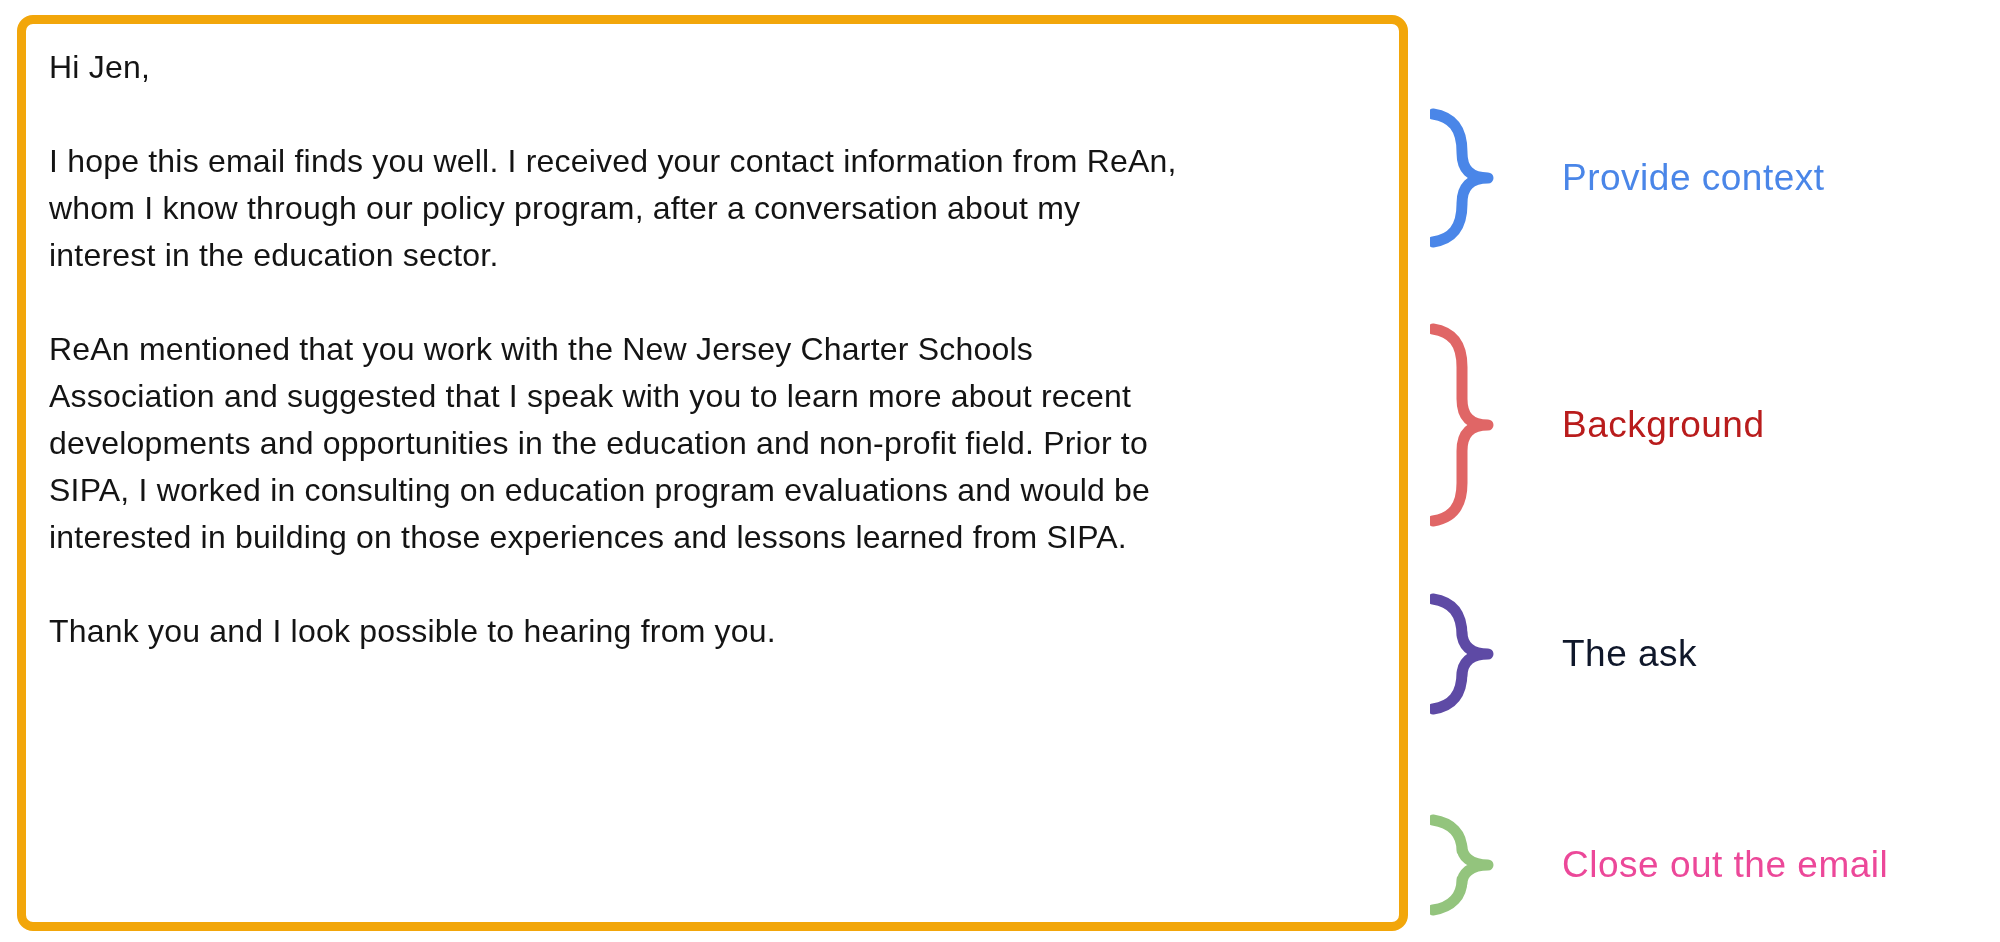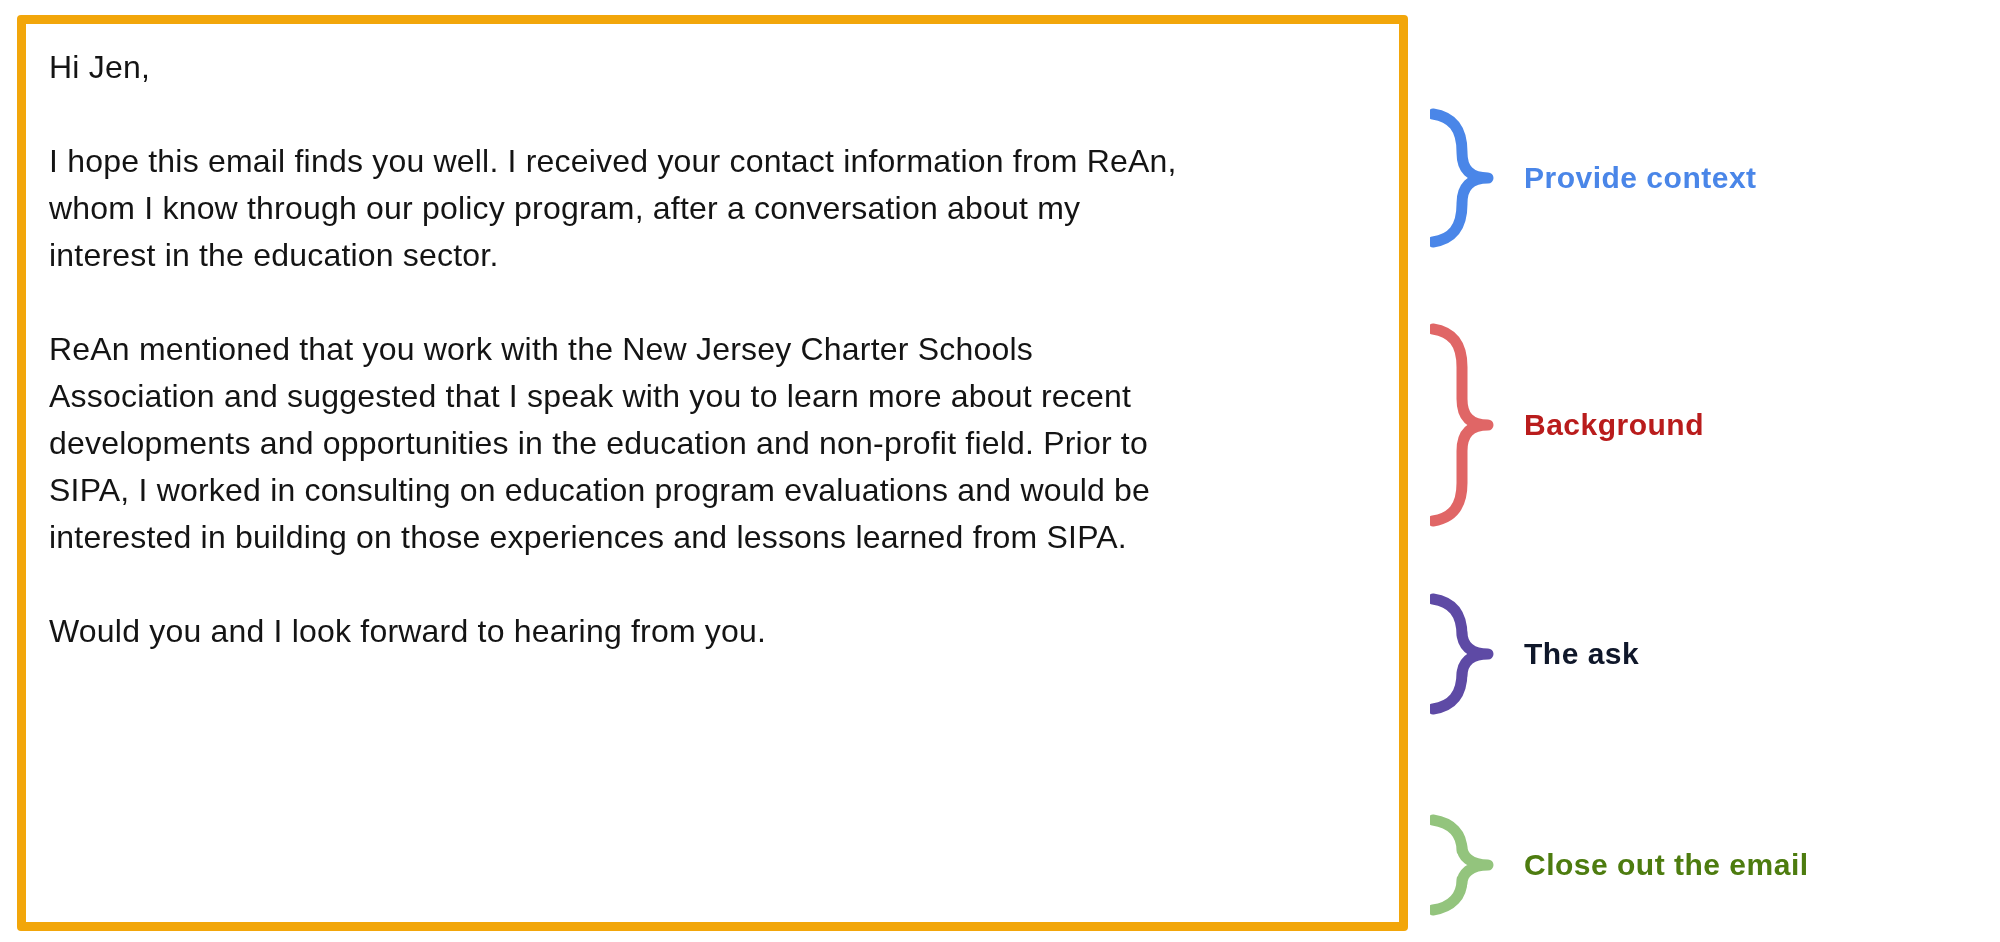--- a/index.html
+++ b/index.html
@@ -12,21 +12,21 @@
     font-family: "Liberation Sans", "DejaVu Sans", sans-serif;
   }
   .email-card {
     position: absolute;
     left: 17px;
     top: 15px;
     width: 1391px;
     height: 916px;
     box-sizing: border-box;
     border: 9px solid #F2A60A;
-    border-radius: 4px;
+    border-radius: 16px;
     background: #ffffff;
   }
   .email-body {
     padding: 20px 26px 0 23px;
     font-size: 32px;
     line-height: 47px;
     color: #141414;
     letter-spacing: 0.2px;
   }
   .para {
@@ -35,44 +35,44 @@
   }
   .para:last-child { margin-bottom: 0; }
   .annotation {
     position: absolute;
     left: 1430px;
     display: flex;
     align-items: center;
   }
   .brace { flex: 0 0 auto; display: block; }
   .ann-label {
-    margin-left: 30px;
-    font-size: 30px;
-    font-weight: bold;
+    margin-left: 68px;
+    font-size: 37px;
+    font-weight: normal;
     letter-spacing: 0.5px;
     white-space: nowrap;
   }
 </style>
 </head>
 <body>
 
 <div class="canvas">
 
   <div class="email-card" style="border-color: rgb(242, 166, 10);">
     <div class="email-body" style="color: rgb(20, 20, 20);">
       <p class="para">Hi Jen,</p>
       <p class="para">I hope this email finds you well. I received your contact information from ReAn,
 whom I know through our policy program, after a conversation about my
 interest in the education sector.</p>
       <p class="para">ReAn mentioned that you work with the New Jersey Charter Schools
 Association and suggested that I speak with you to learn more about recent
 developments and opportunities in the education and non-profit field. Prior to
 SIPA, I worked in consulting on education program evaluations and would be
 interested in building on those experiences and lessons learned from SIPA.</p>
-      <p class="para">Would you and I look forward to hearing from you.</p>
+      <p class="para">Thank you and I look possible to hearing from you.</p>
     </div>
   </div>
 
   <div class="annotation" style="top: 108px; height: 140px;">
     <svg class="brace" viewBox="0 0 64 140" width="64" height="140">
       <path fill="none" stroke-width="11" stroke-linecap="round" stroke-linejoin="round" d="M 3 6 C 22 9 32 20 32 44 L 32 44.8 C 32 61 40 70 58 70 C 40 70 32 79 32 95.2 L 32 96 C 32 120 22 131 3 134" stroke="#4A86E8"></path>
     </svg>
     <span class="ann-label" style="color: rgb(74, 134, 232);">Provide context</span>
   </div>
 
@@ -87,16 +87,16 @@
     <svg class="brace" viewBox="0 0 64 122" width="64" height="122">
       <path fill="none" stroke-width="11" stroke-linecap="round" stroke-linejoin="round" d="M 3 6 C 22 9 32 20 32 42.6 L 32 39.04 C 32 52 40 61 58 61 C 40 61 32 70 32 82.96000000000001 L 32 79.4 C 32 102 22 113 3 116" stroke="#5E4AA5"></path>
     </svg>
     <span class="ann-label" style="color: #0f172a;">The ask</span>
   </div>
 
   <div class="annotation" style="top: 814px; height: 102px;">
     <svg class="brace" viewBox="0 0 64 102" width="64" height="102">
       <path fill="none" stroke-width="11" stroke-linecap="round" stroke-linejoin="round" d="M 3 6 C 22 9 32 20 32 36.599999999999994 L 32 32.64 C 32 42 40 51 58 51 C 40 51 32 60 32 69.36 L 32 65.4 C 32 82 22 93 3 96" stroke="#93C47D"></path>
     </svg>
-    <span class="ann-label" style="color: #4d7c0f;">Close out the email</span>
+    <span class="ann-label" style="color: #ec4899;">Close out the email</span>
   </div>
 
 </div>
 
 </body></html>

